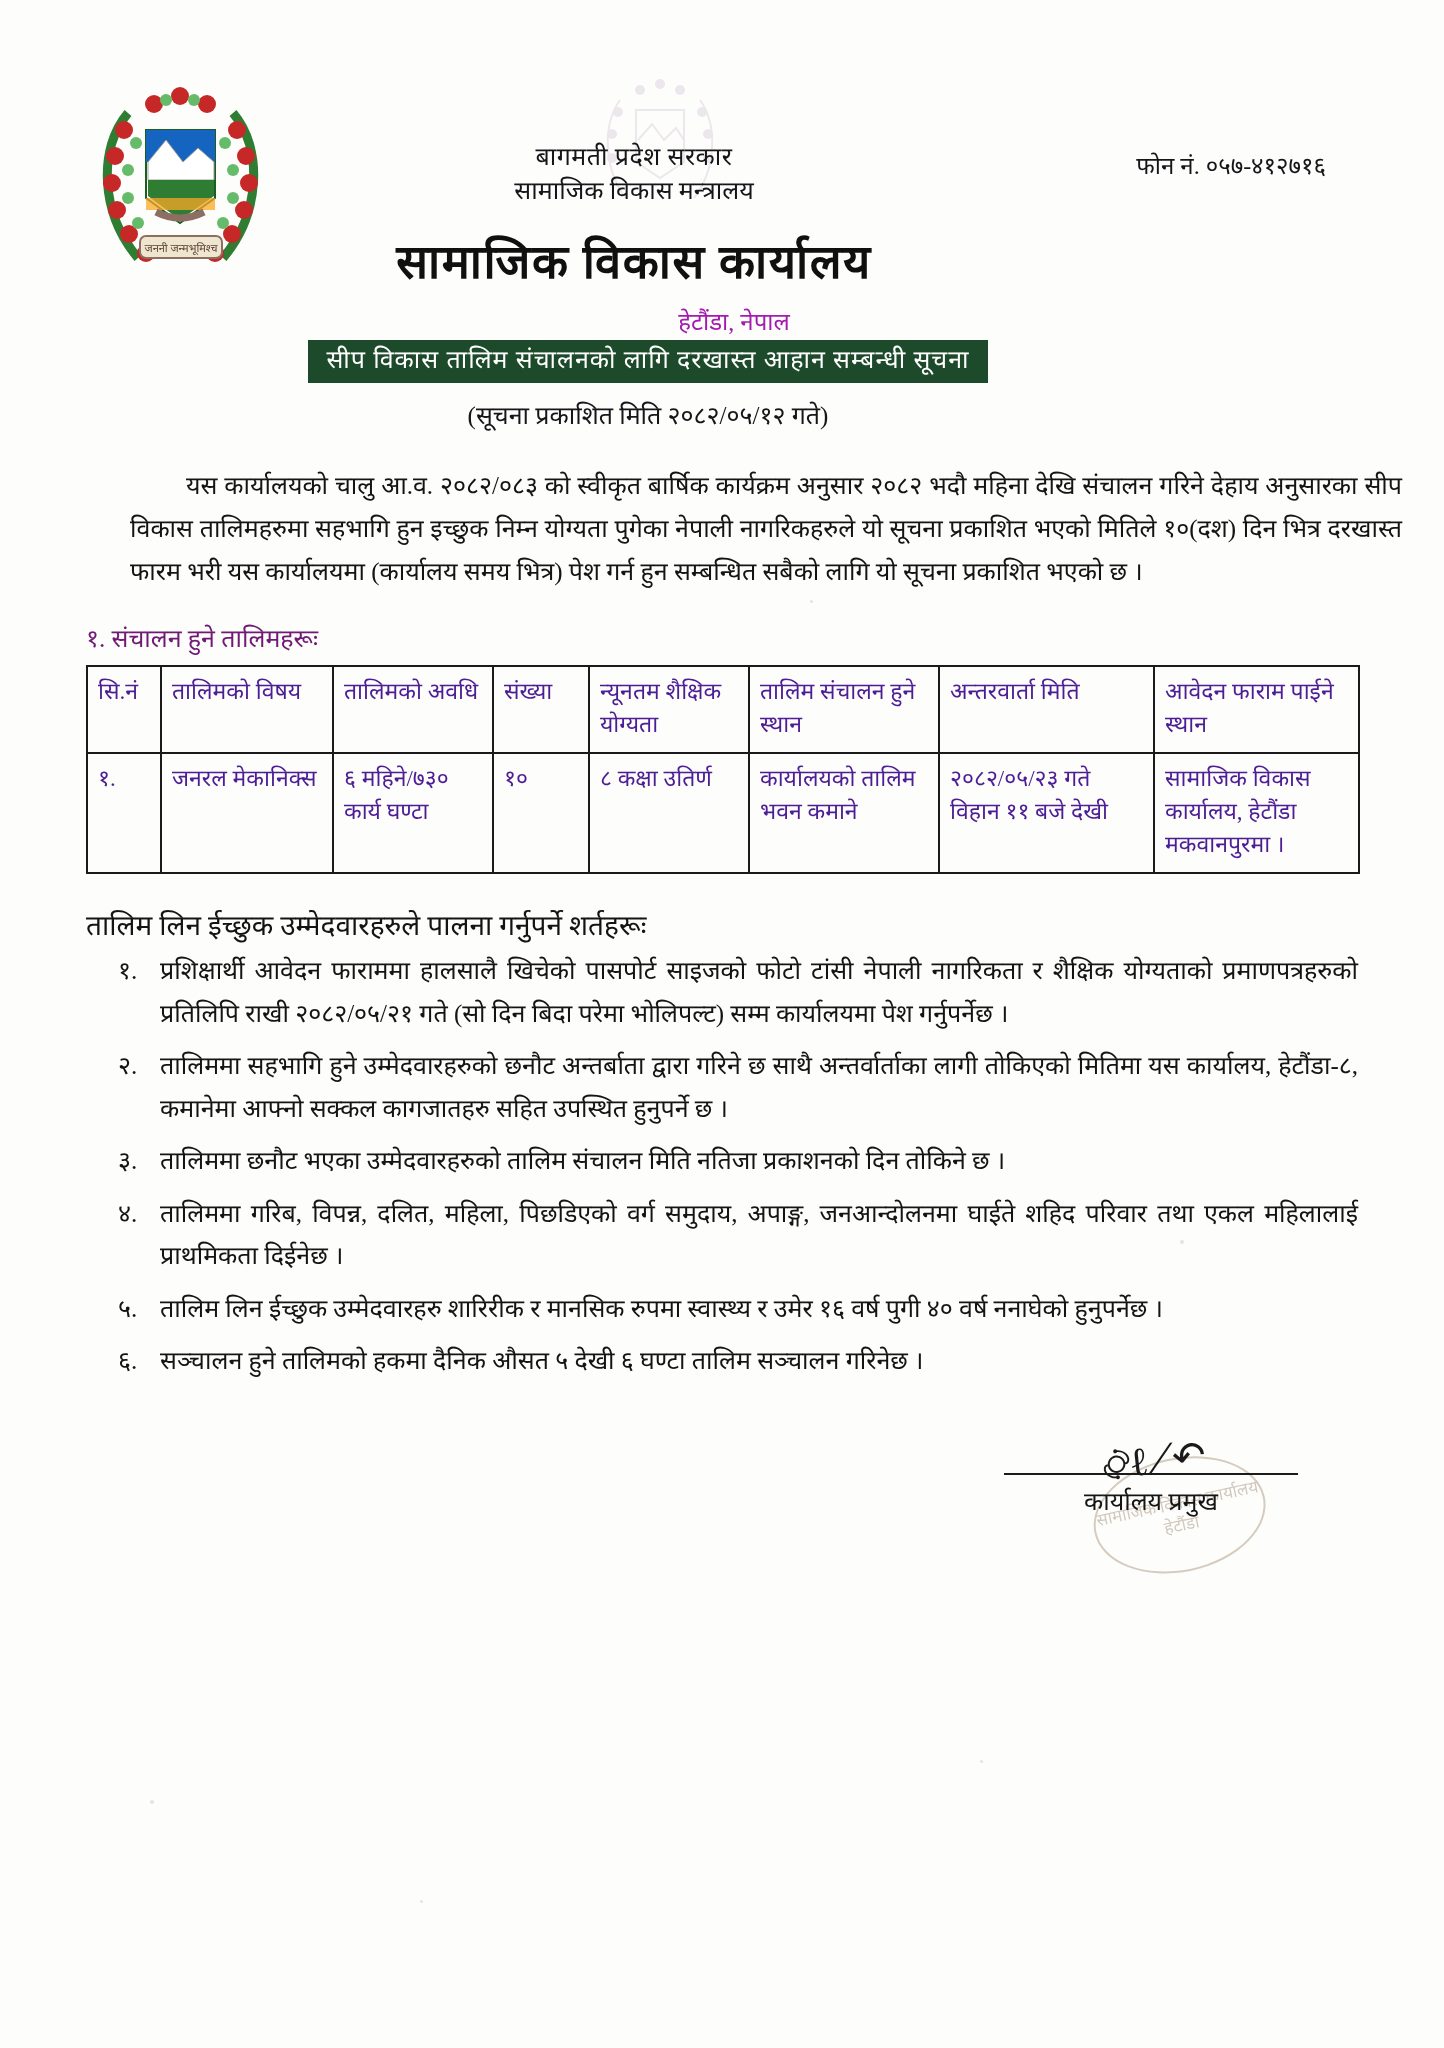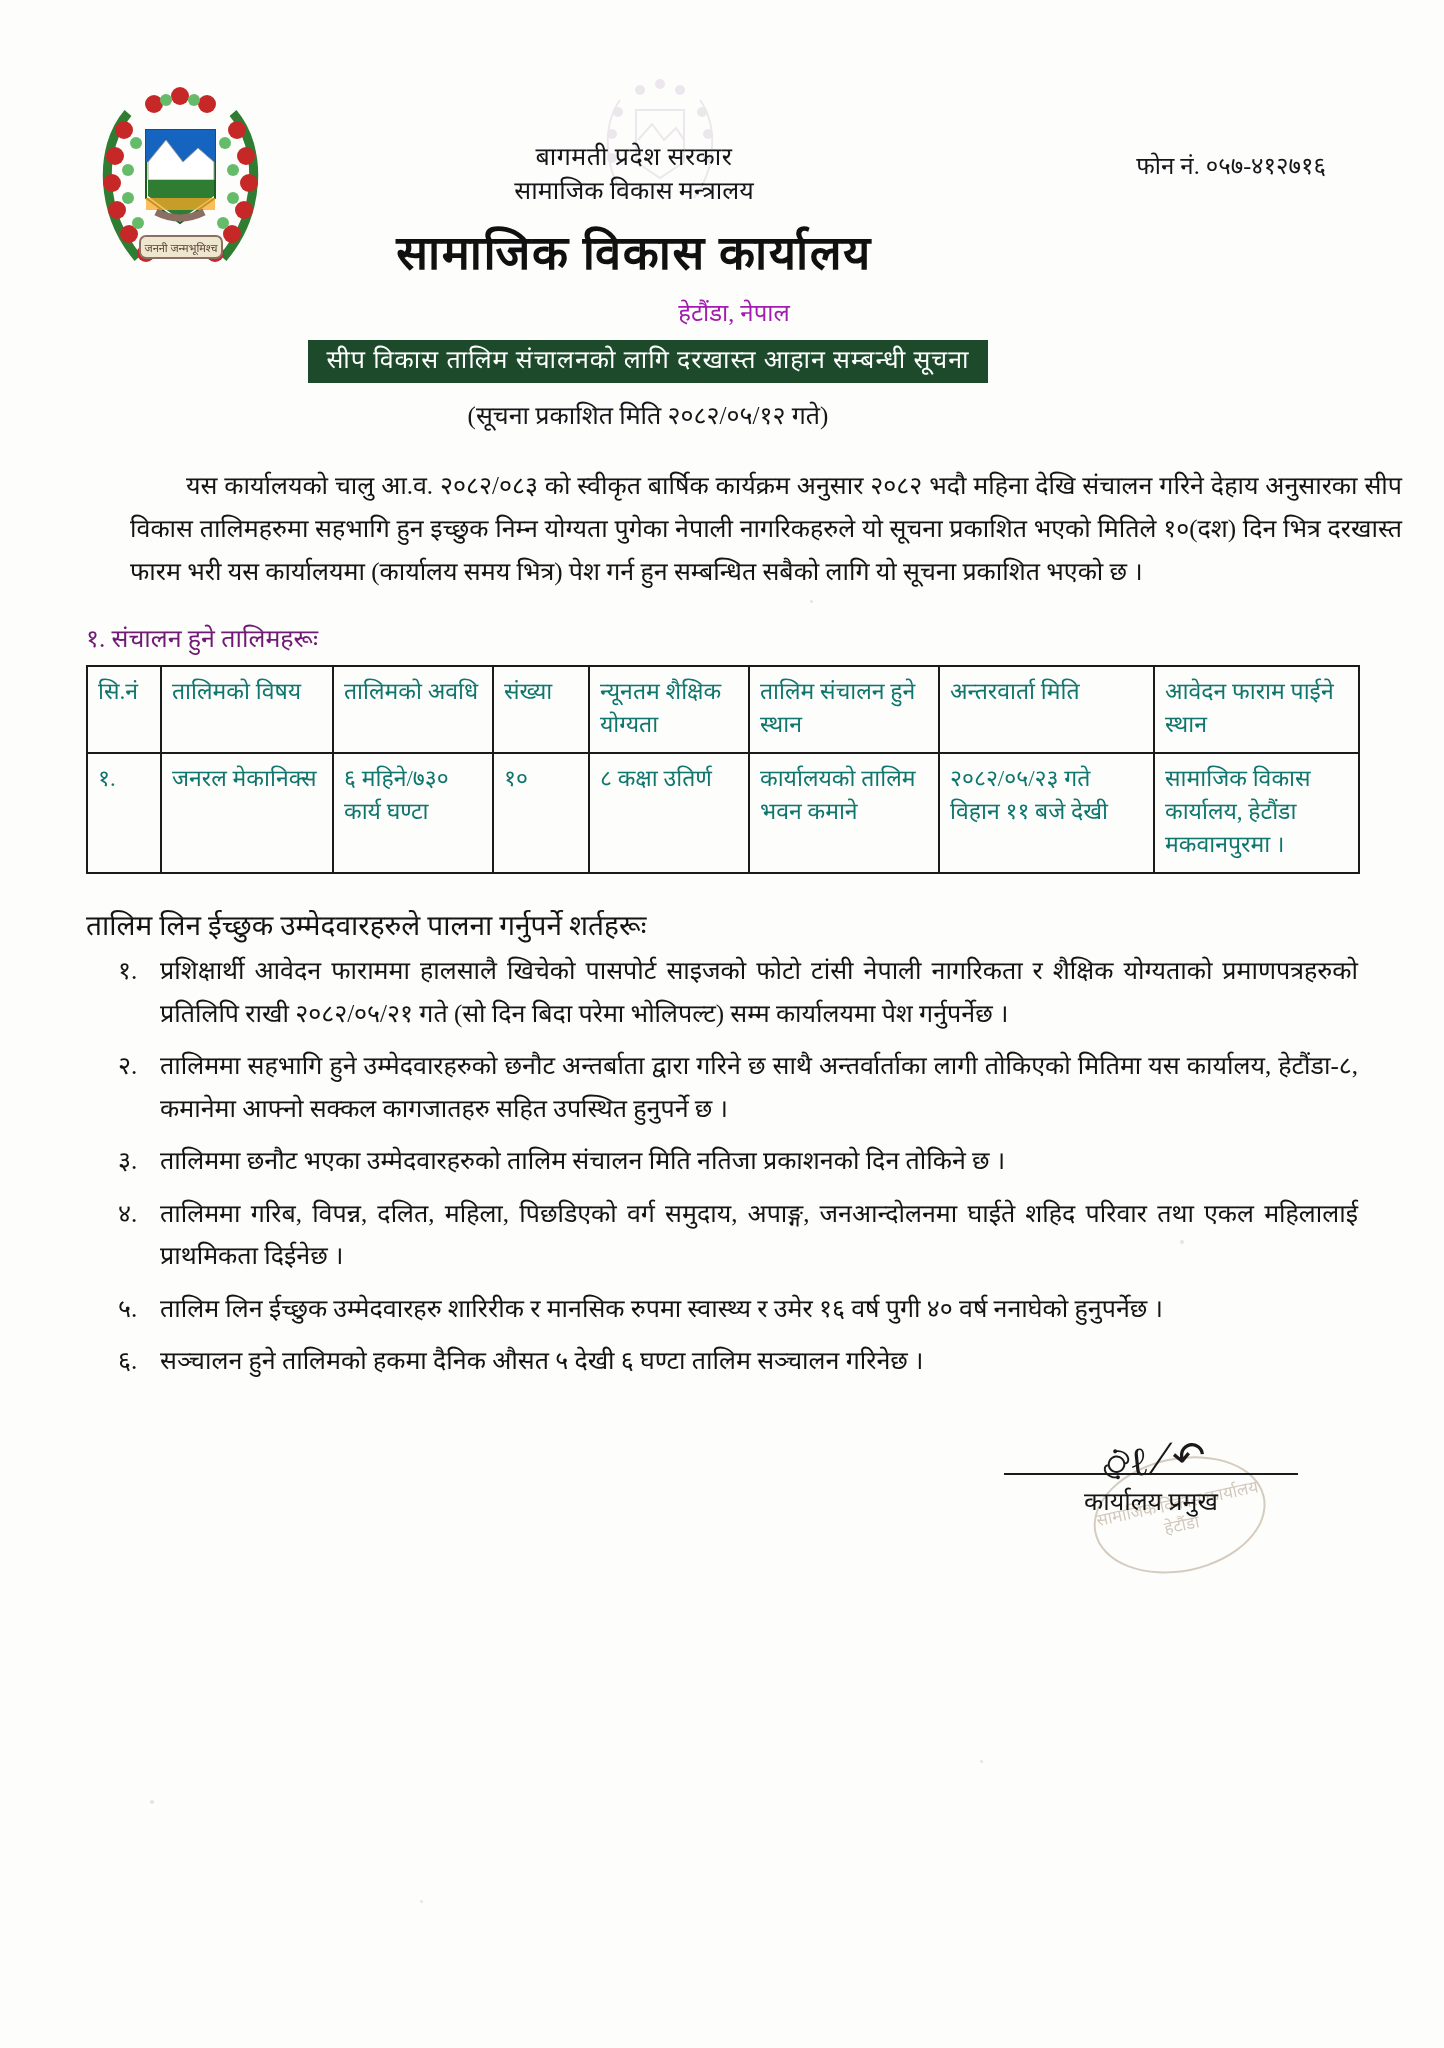--- a/index.html
+++ b/index.html
@@ -58,21 +58,21 @@
   }
   .gov-line2 {
     font-size: 25px;
     line-height: 1.35;
     color: #16161a;
   }
   .office-title {
     font-size: 47px;
     font-weight: bold;
     letter-spacing: 1.5px;
-    margin-top: 11px;
+    margin-top: 20px;
     color: #101010;
   }
   .place-line {
     font-size: 24px;
     margin-top: 12px;
     margin-left: 200px;
     color: #a21caf;
   }
 
   .phone {
@@ -142,21 +142,21 @@
     width: 1272px;
     table-layout: fixed;
   }
   table.training th,
   table.training td {
     border: 2px solid #1b1b1b;
     vertical-align: top;
     padding: 8px 10px 10px 10px;
     font-size: 23px;
     line-height: 1.45;
-    color: #0f766e;
+    color: #4c1d95;
   }
   table.training th {
     font-weight: normal;
     text-align: left;
   }
   .col1 { width: 74px; }
   .col2 { width: 172px; }
   .col3 { width: 160px; }
   .col4 { width: 96px; }
   .col5 { width: 160px; }

